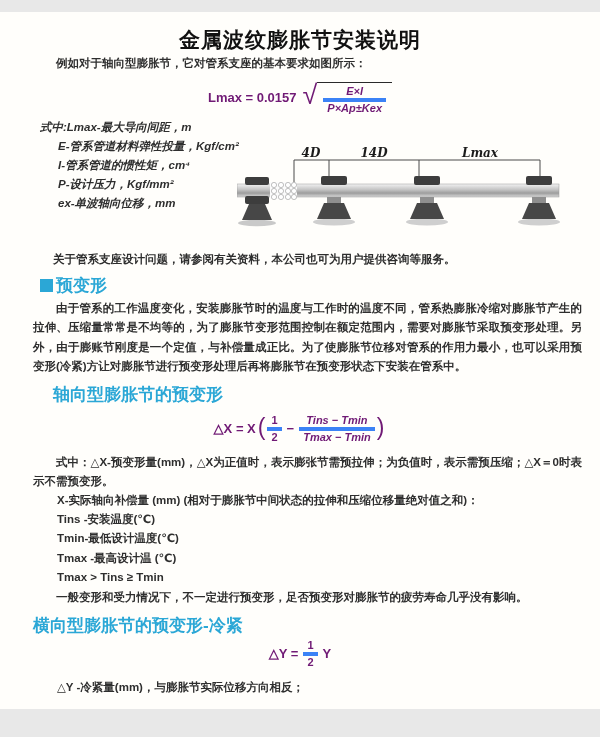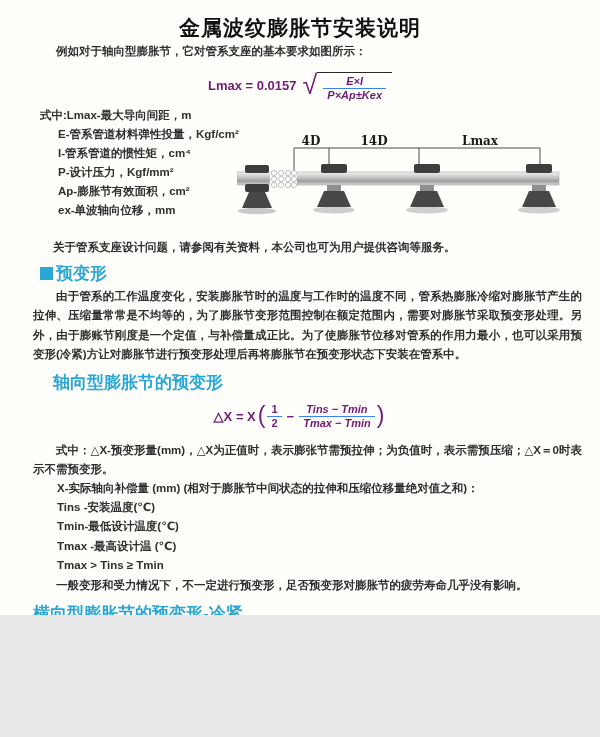--- a/index.html
+++ b/index.html
@@ -1,50 +1,50 @@
 <!DOCTYPE html>
 <html><head>
 <meta charset="utf-8">
 <style>
   * { margin:0; padding:0; box-sizing:border-box; }
   html,body { background:#e8e8e8; }
   .page {
-    width:600px; height:615px; background:#fffefb; overflow:hidden;
-    position:relative; margin:0 auto;
+    width:600px; height:697px; background:#fffefb; overflow:hidden;
+    position:relative; margin:12px auto;
     font-family:"Liberation Sans","DejaVu Sans",sans-serif;
     font-weight:700; color:#2e2e2e; font-size:11.5px; line-height:19px;
   }
   .title {
     padding-top:14px; text-align:center; font-size:21px; color:#111;
     letter-spacing:1px; line-height:28px;
   }
   .accent { color:#2ba7d6; }
   .sq {
     display:inline-block; width:13px; height:13px; background:#2ba7d6;
     margin-right:3px; vertical-align:-1px;
   }
   .sec-head-inline { font-size:17px; line-height:20px; }
   .p-support { margin:11px 15px 0 33px; text-indent:24px; line-height:20px; }
   .p-example { margin:0 33px; text-indent:23px; }
   
   .formula { text-align:center; font-family:Liberation Sans, sans-serif; color:#701a75; }
   .f1 { margin-top:7px; height:34px; display:flex; align-items:center; justify-content:center; font-size:13px; }
   .frac { display:inline-flex; flex-direction:column; text-align:center; vertical-align:middle; font-size:11px; line-height:13px; }
-  .frac .num { border-bottom:1px solid #3b82f6; padding:0 4px; }
+  .frac .num { border-bottom:4px solid #3b82f6; padding:0 4px; }
   .frac .den { padding:0 4px;text-align:center; }
   .ital { font-style:italic; }
   .sqrt { display:inline-flex; margin-left:6px; }
   .rad { font-size:27px; font-weight:400; line-height:1; transform:translateY(3px); }
   .sqrt-body { border-top:1.6px solid #2a2a2a; padding:2px 6px 0; align-self:flex-start; margin-top:3px; }
   .f2 { margin-top:4px; height:38px; display:flex; align-items:center; justify-content:center; font-size:13px; }
   .bigp { font-size:23px; font-weight:400; line-height:1; margin:0 2px; transform:translateY(-1px); }
   .mx { margin:0 5px; }
   .f3 { margin-top:2px; height:30px; display:flex; align-items:center; justify-content:center; font-size:13px; }
   
-  .defs-wrap { position:relative; margin:4px 0 0 40px; height:133px; }
+  .defs-wrap { position:relative; margin:4px 0 0 40px; height:133px;font-style:italic; }
   .def-line { line-height:19px; }
   .def-item { padding-left:18px; line-height:19px; }
   .diagram { position:absolute; left:197px; top:28px; }
   .pm-line, .service-line { margin-left:53px; line-height:17.5px; }
   
   .sec-head { margin:6px 0 2px 40px; font-size:17px; line-height:22px; }
   .p-body { margin:0 18px 0 33px; text-indent:23px; line-height:19.5px; text-align:justify; }
   .sub-head { font-size:17px; line-height:22px; }
   .sub-head.axial { margin:7px 0 0 53px; }
   .sub-head.lateral { margin:8px 0 0 33px; }
@@ -75,21 +75,20 @@
         </span>
       </span>
     </span>
   </div>
 
   <div class="defs-wrap">
     <div class="def-line">式中:Lmax-最大导向间距，m</div>
     <div class="def-item">E-管系管道材料弹性投量，Kgf/cm²</div>
     <div class="def-item">I-管系管道的惯性矩，cm⁴</div>
     <div class="def-item">P-设计压力，Kgf/mm²</div>
-    <div class="def-item">Ap-膨胀节有效面积，cm²</div>
     <div class="def-item">ex-单波轴向位移，mm</div>
 
     <svg class="diagram" width="335" height="102" viewBox="0 0 335 102">
       <defs>
         <linearGradient id="pipeGrad" x1="0" y1="0" x2="0" y2="1">
           <stop offset="0" stop-color="#f2f2f2"></stop>
           <stop offset="0.45" stop-color="#c2c2c2"></stop>
           <stop offset="0.7" stop-color="#9d9d9d"></stop>
           <stop offset="1" stop-color="#d8d8d8"></stop>
         </linearGradient>

